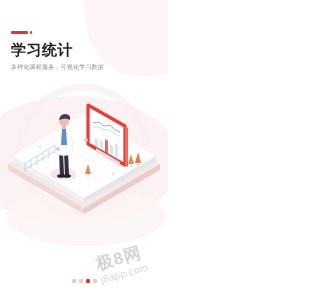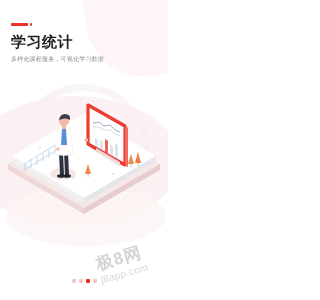--- a/index.html
+++ b/index.html
@@ -64,21 +64,21 @@
     height: 60px;
     background: #fcf4f4;
     border-radius: 50%;
     opacity: .8;
   }
 
   
   .header {
     position: absolute;
     left: 11px;
-    top: 23px;
+    top: 31px;
     width: 140px;
   }
   .accent-rule {
     display: flex;
     align-items: center;
     gap: 2px;
     margin-bottom: 7px;
   }
   .accent-bar {
     width: 17px;

